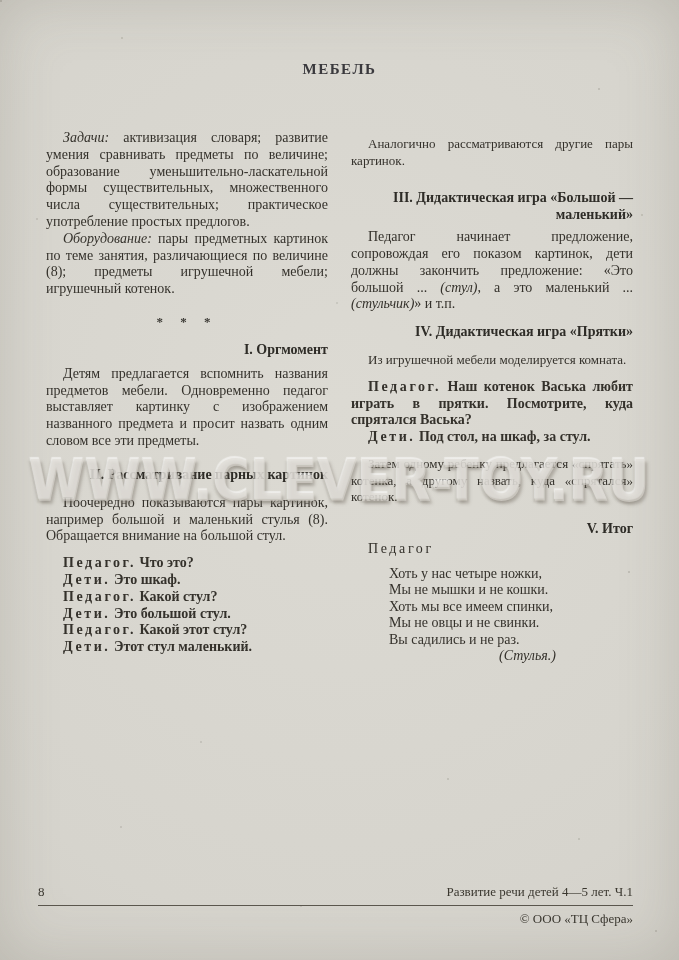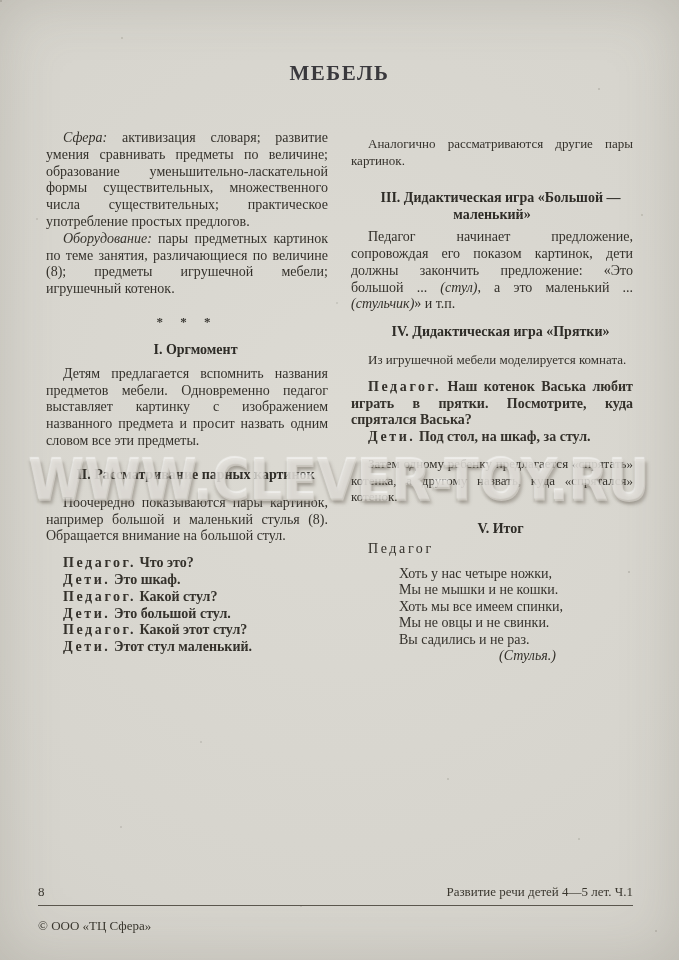--- a/index.html
+++ b/index.html
@@ -20,76 +20,76 @@
       641px 214px 0 rgba(95,90,78,0.22), 336px 302px 0 rgba(95,90,78,0.18),
       611px 388px 0 rgba(95,90,78,0.22), 70px 523px 0 rgba(95,90,78,0.2),
       628px 571px 0 rgba(95,90,78,0.25), 200px 741px 0 rgba(95,90,78,0.2),
       447px 778px 0 rgba(95,90,78,0.22), 120px 826px 0 rgba(95,90,78,0.2),
       578px 838px 0 rgba(95,90,78,0.22), 300px 905px 0 rgba(95,90,78,0.2),
       655px 930px 0 rgba(95,90,78,0.25), 36px 218px 0 rgba(95,90,78,0.2);
   }
   .title {
     position:absolute; top:61px; left:0; width:100%;
     margin:0; text-align:center;
-    font-size:21px; font-weight:bold; letter-spacing:1.5px;
+    font-size:15px; font-weight:bold; letter-spacing:1.5px;
     color:#3a393d;
   }
   .columns {
     position:absolute; top:130px; left:46px; width:587px;
     display:flex; gap:23px;
   }
   .col { width:282px; font-size:14px; line-height:16.8px; text-align:justify; }
   .col p { margin:0; text-indent:17px; }
   .lead { font-style:italic; }
   .sep { text-align:center; text-indent:0 !important; margin-top:16px !important;
          font-weight:bold; letter-spacing:7px; font-size:13px; color:#3c3a35; }
   h2.hd { font-size:14px; line-height:17px; margin:0; font-weight:bold;
-          color:#2e2c27; text-align:center; text-indent:17px; }
+          color:#2e2c27; text-align:right; text-indent:17px; }
   .mt10{margin-top:10px !important} .mt8{margin-top:8px !important}
   .mt6{margin-top:6px !important} .mt12{margin-top:12px !important}
   .mt16{margin-top:16px !important} .mt14{margin-top:14px !important}
   .mt20{margin-top:20px !important} .mt4{margin-top:4px !important}
   .dialog { text-indent:17px; }
   .dialog-block { margin-top:10px;font-weight:bold; }
   .speaker { letter-spacing:2.6px; }
   .small { font-size:13px; line-height:16.6px; }
-  .poem { margin:8px 0 0 48px; line-height:16.5px; text-align:left; }
+  .poem { margin:8px 0 0 38px; line-height:16.5px; text-align:left; }
   .poem-attr { text-align:right; padding-right:77px; font-style:italic; margin-top:0; }
   .watermark {
     position:absolute; top:452px; left:0; width:679px;
     text-align:center; pointer-events:none; z-index:6;
     font-family:"DejaVu Sans", sans-serif; font-weight:bold;
     font-size:51px; letter-spacing:0px; white-space:nowrap;
     color:rgba(221,218,211,0.60);
     text-shadow:-1px -2px 1px rgba(255,255,255,0.55),
                  2px 3px 3px rgba(104,98,86,0.38),
                 -2px 2px 2px rgba(104,98,86,0.18);
     transform:scaleY(1.12);
   }
   .footer { position:absolute; left:38px; right:46px; top:884px; font-size:13px; color:#3a372f; }
   .footer-row1 { display:flex; justify-content:space-between; align-items:flex-end;
                  padding-bottom:5px; border-bottom:1.5px solid #5a564d; }
-  .footer-row2 { margin-top:12px; }
+  .footer-row2 { text-align:right; margin-top:5px; }
   .italic { font-style:italic; }
 </style>
 </head>
 <body>
 
 <div class="page">
 
   <div class="specks"></div>
 
   <div class="watermark">WWW.CLEVER-TOY.RU</div>
 
   <h1 class="title">МЕБЕЛЬ</h1>
 
   <div class="columns">
 
     <div class="col">
-      <p><span class="lead">Сфера:</span><span> активизация словаря; развитие умения сравнивать предметы по величине; образование уменьшительно-ласкательной формы существительных, множественного числа существительных; практическое употребление простых предлогов.</span></p>
+      <p><span class="lead">Задачи:</span><span> активизация словаря; развитие умения сравнивать предметы по величине; образование уменьшительно-ласкательной формы существительных, множественного числа существительных; практическое употребление простых предлогов.</span></p>
       <p><span class="lead">Оборудование:</span><span> пары предметных картинок по теме занятия, различающиеся по величине (8); предметы игрушечной мебели; игрушечный котенок.</span></p>
 
       <p class="sep">* * *</p>
 
       <h2 class="hd mt10">I. Оргмомент</h2>
       <p class="mt8">Детям предлагается вспомнить названия предметов мебели. Одновременно педагог выставляет картинку с изображением названного предмета и просит назвать одним словом все эти предметы.</p>
 
       <h2 class="hd mt16">II. Рассматривание парных картинок</h2>
       <p class="mt12">Поочередно показываются пары картинок, например большой и маленький стулья (8). Обращается внимание на большой стул.</p>
 

